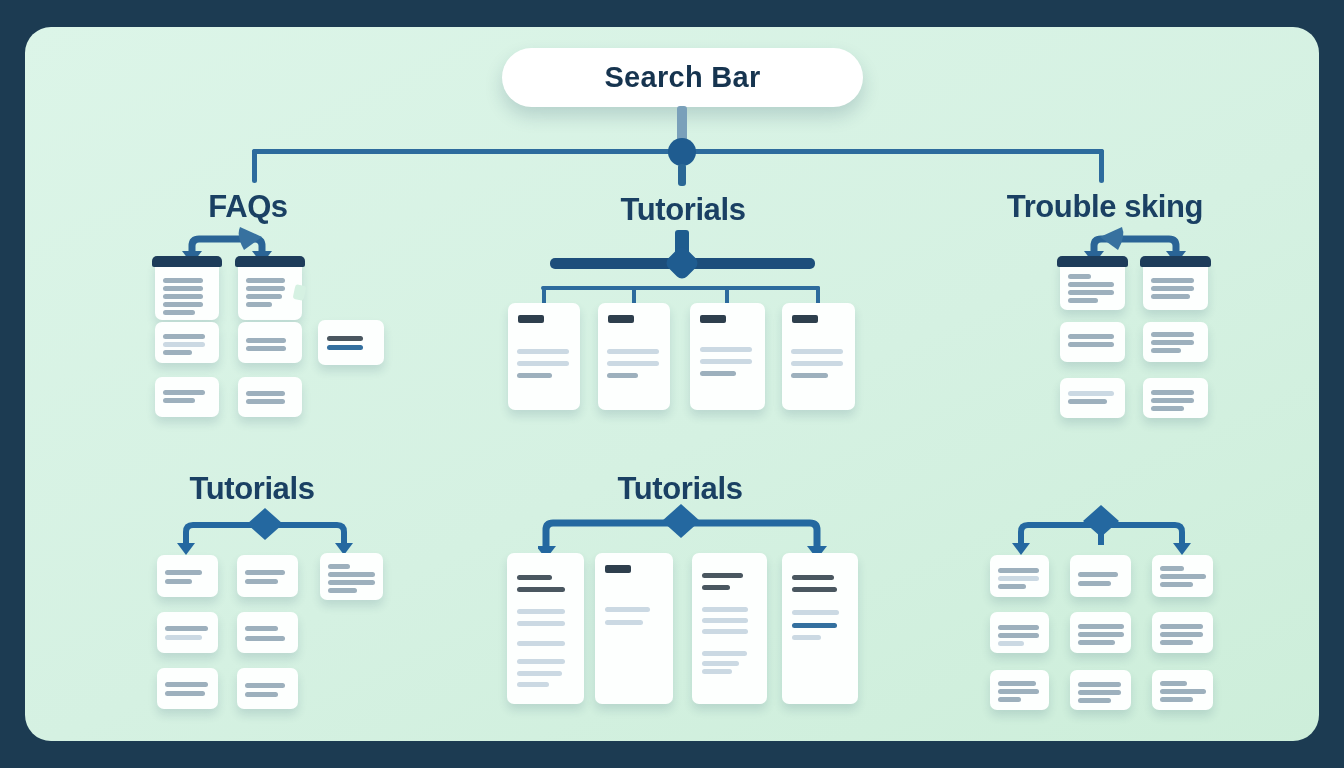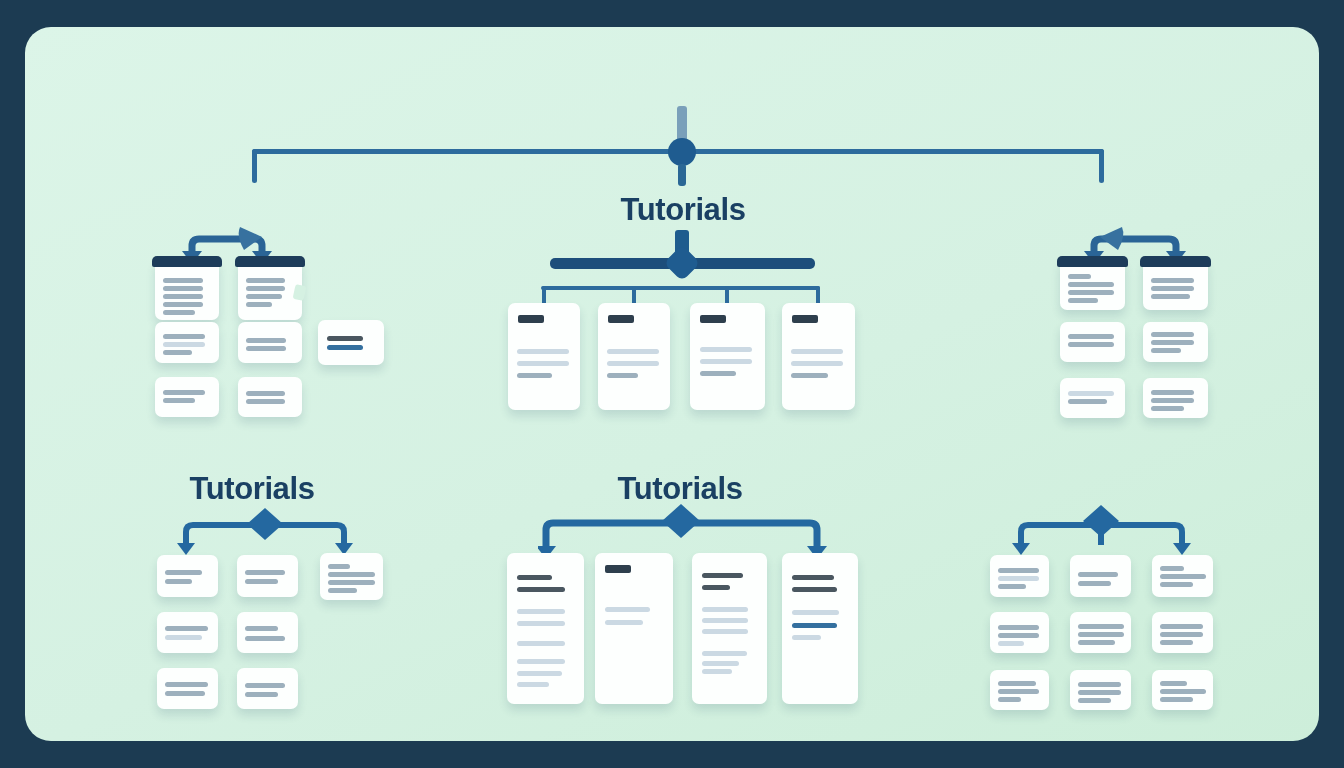--- a/index.html
+++ b/index.html
@@ -36,29 +36,34 @@
   .line.mid{background:#9db0bd;}
   .line.dark{background:#4a5760;}
   .line.blue{background:#34709f;}
 </style>
 </head>
 <body>
 
 <div class="stage" id="stage">
   <div class="panel"></div>
 
+  <div class="pill">
+    <span>Search Bar</span>
+  </div>
 
   <div class="cline light" style="left:677px;top:106px;width:10px;height:46px;"></div>
   <div class="cline" style="left:252px;top:149px;width:852px;height:5px;"></div>
   <div class="cline" style="left:252px;top:149px;width:5px;height:34px;"></div>
   <div class="cline" style="left:1099px;top:149px;width:5px;height:34px;"></div>
   <div class="node-circle" style="left:668px;top:138px;"></div>
   <div class="cline" style="left:678px;top:164px;width:8px;height:22px;background:#2a6795;"></div>
 
+  <h2 class="sec-title" style="left:148px;top:189px;width:200px;">FAQs</h2>
   <h2 class="sec-title" style="left:583px;top:192px;width:200px;">Tutorials</h2>
+  <h2 class="sec-title" style="left:985px;top:189px;width:240px;">Trouble sking</h2>
   <h2 class="sec-title" style="left:152px;top:471px;width:200px;">Tutorials</h2>
   <h2 class="sec-title" style="left:580px;top:471px;width:200px;">Tutorials</h2>
 
   <svg class="bracket" style="left:178px;top:222px;" width="100" height="46" viewBox="178 222 100 46">
     <path d="M192 254 V246 q0-7 7-7 h56 q7 0 7 7 v8" fill="none" stroke="#2a6496" stroke-width="7" stroke-linecap="round"></path>
     <path d="M192 264 l-10-13 h20 z" fill="#2a6496"></path>
     <path d="M262 264 l-10-13 h20 z" fill="#2a6496"></path>
     <path d="M240 227 l22 10 -18 13 q-8-14 -4-23 z" fill="#37719f"></path>
   </svg>
 

